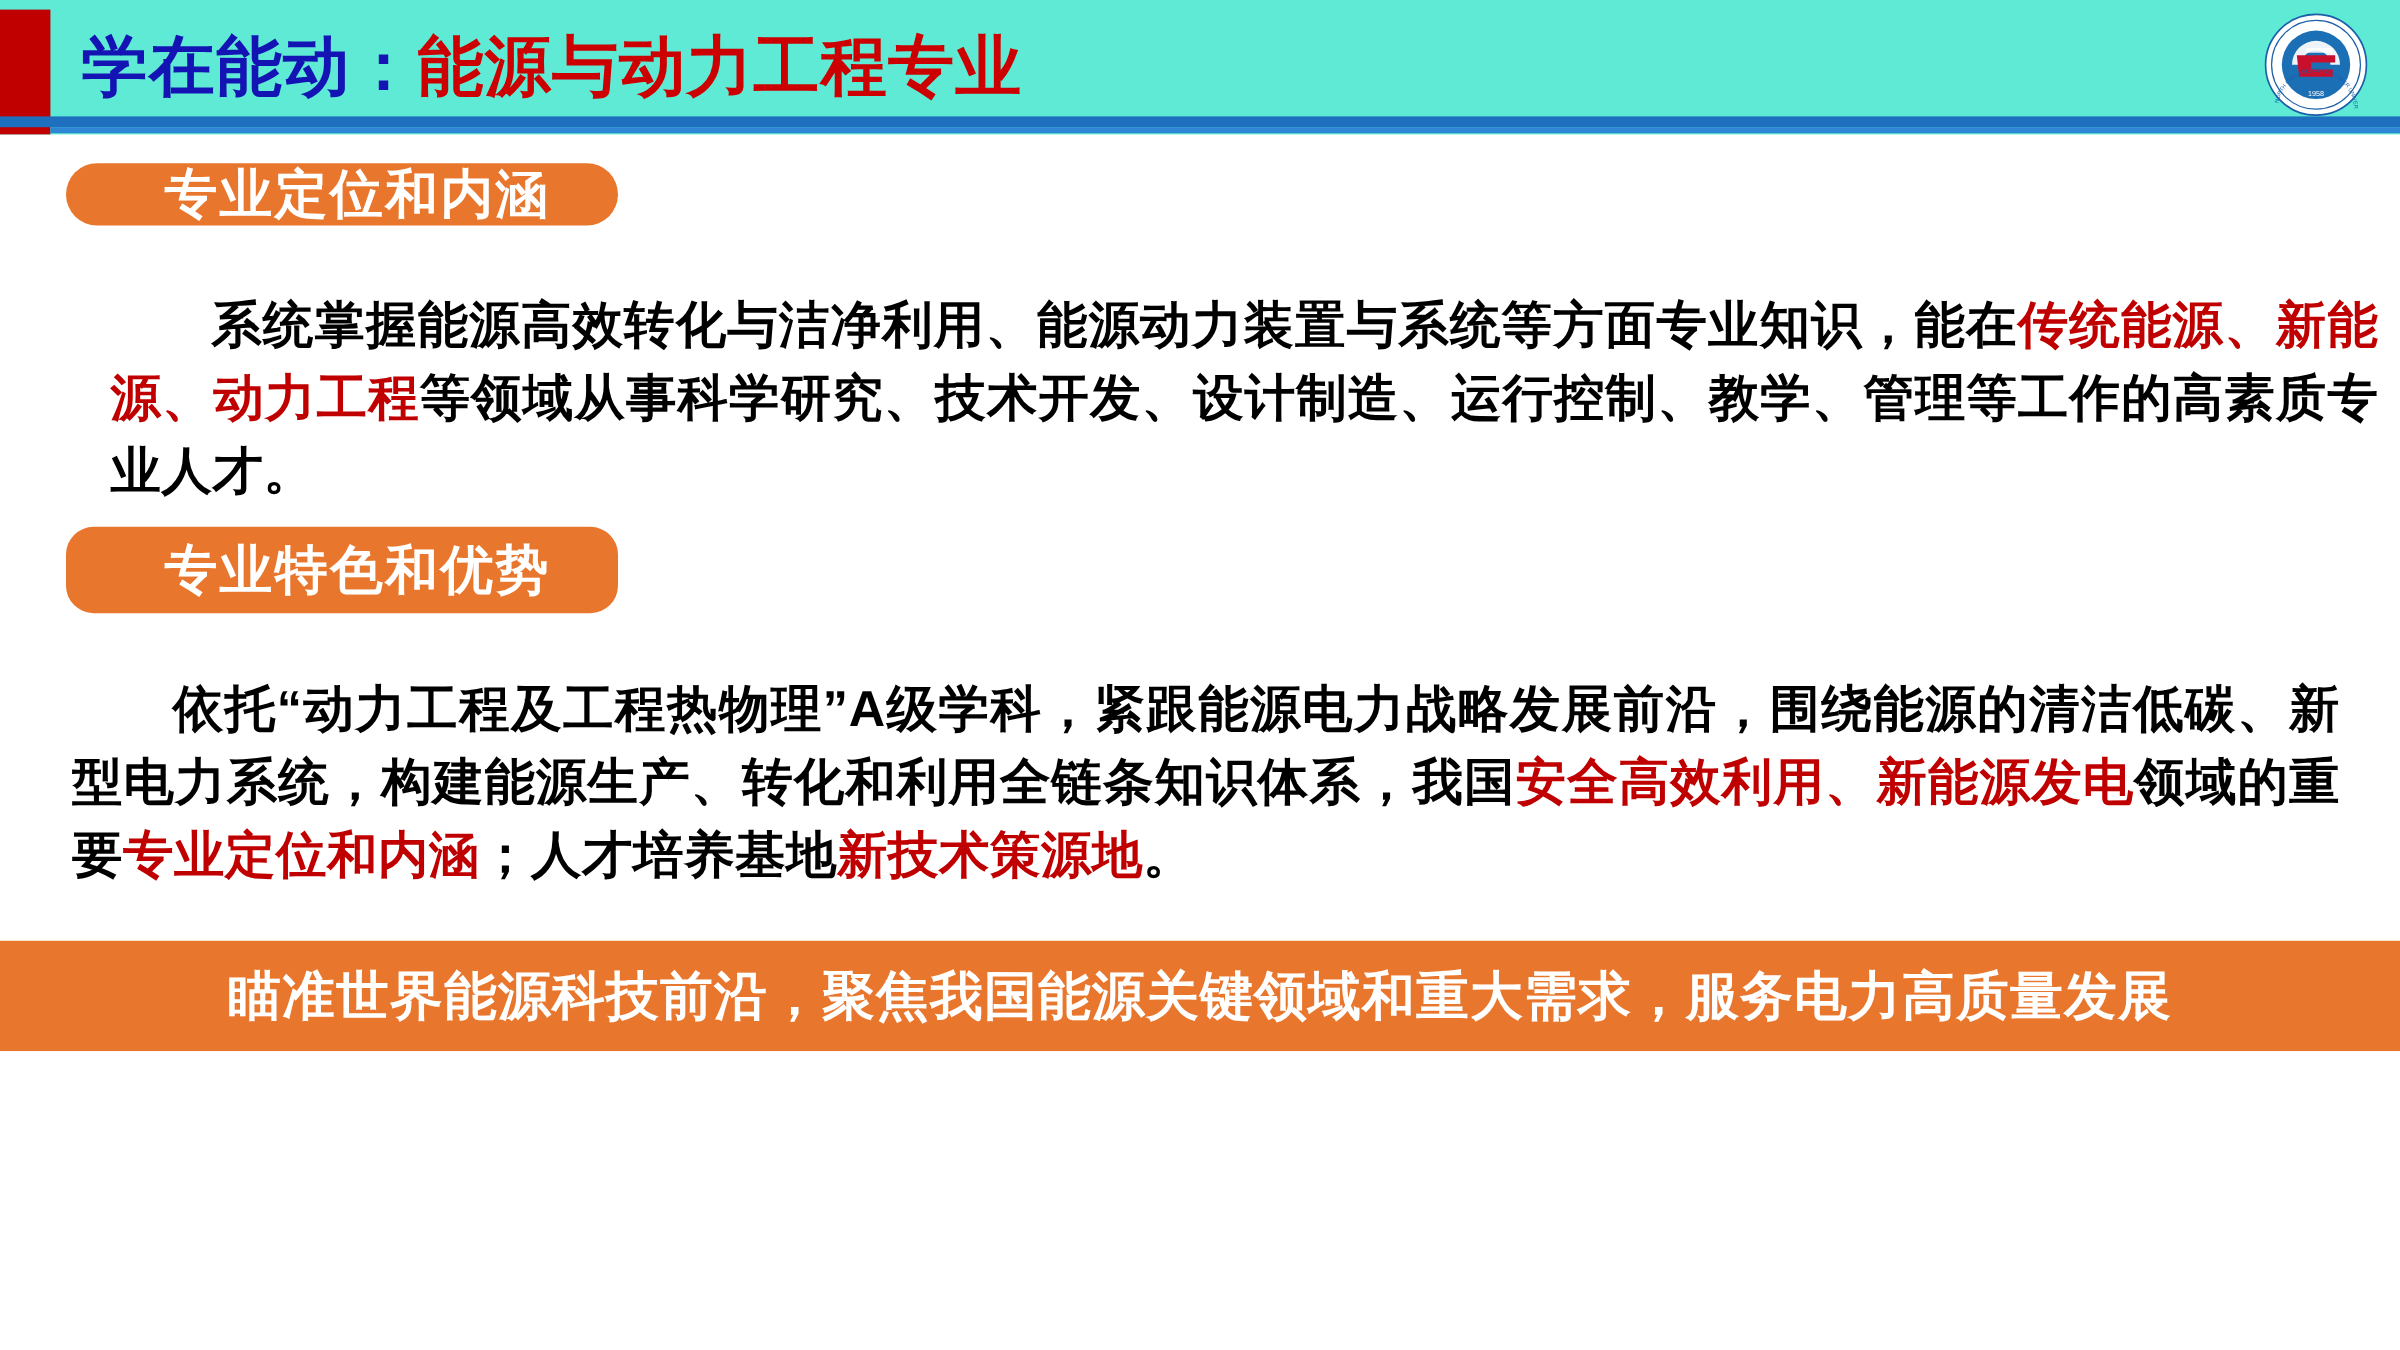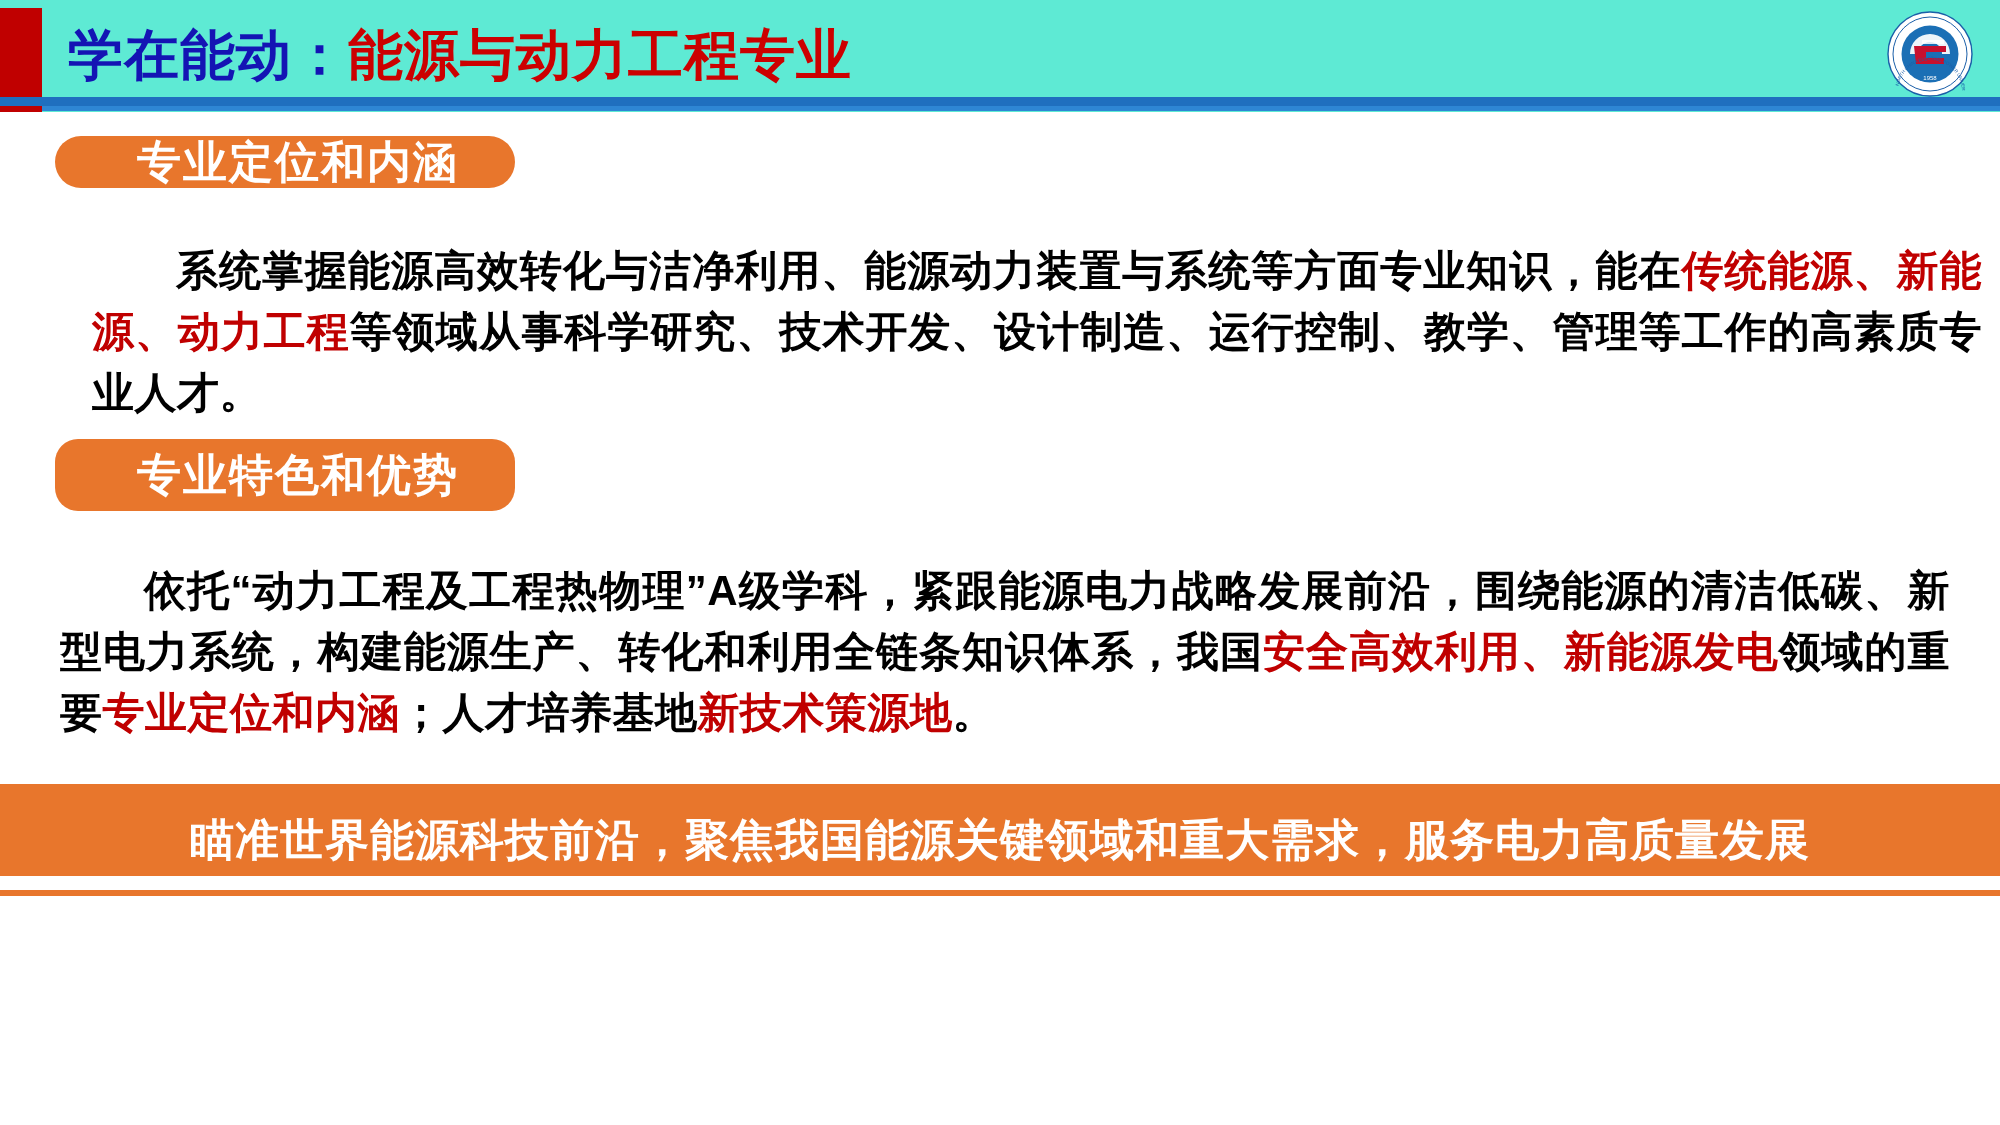--- a/index.html
+++ b/index.html
@@ -156,21 +156,21 @@
     width: 1890px;
     text-indent: 84px;
   }
 
   
   #footer-banner {
     position: absolute;
     left: 0;
     top: 784px;
     width: 2000px;
-    height: 112px;
+    height: 92px;
     background: #E8762C;
     display: flex;
     align-items: center;
     justify-content: center;
   }
   #footer-text {
     color: #ffffff;
     font-size: 44px;
     font-weight: bold;
     letter-spacing: 1px;

